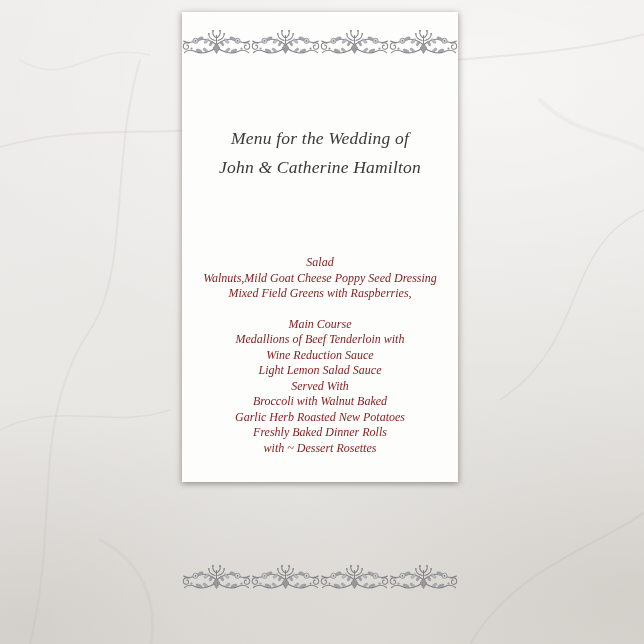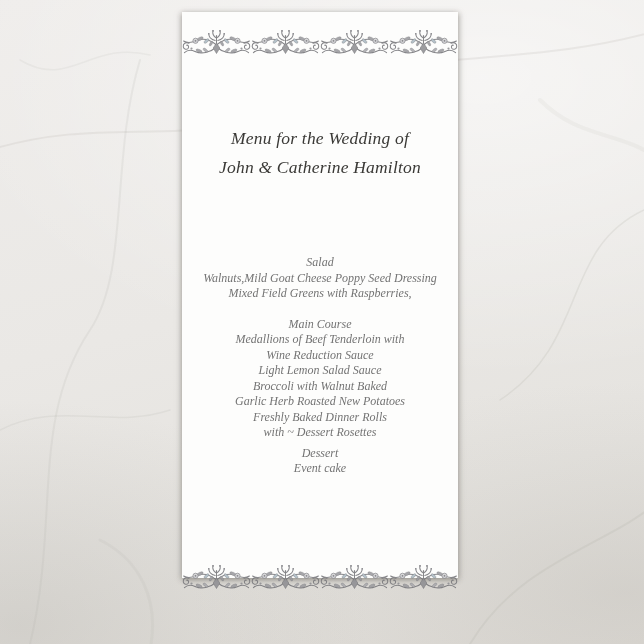--- a/index.html
+++ b/index.html
@@ -13,21 +13,21 @@
     background:
       radial-gradient(900px 500px at 75% 12%, rgba(255,255,255,.55), rgba(255,255,255,0) 60%),
       radial-gradient(500px 320px at 3% 97%, rgba(168,165,158,.30), rgba(168,165,158,0) 70%),
       radial-gradient(620px 300px at 97% 92%, rgba(172,169,162,.26), rgba(172,169,162,0) 70%),
       linear-gradient(165deg,#efedeb 0%,#eae8e5 45%,#e5e3df 75%,#dfdcd7 100%);
   }
   .veins{position:absolute;inset:0;}
   .vein{fill:none;stroke:#b0ada6;stroke-linecap:round;}
   
   .card{
-    position:absolute;left:182px;top:12px;width:276px;height:566px;
+    position:absolute;left:182px;top:12px;width:276px;height:470px;
     background:#fdfdfc;
     box-shadow:0 2px 5px rgba(115,112,105,.45), 2px 1px 6px rgba(140,137,130,.28), -2px 1px 6px rgba(140,137,130,.25);
   }
   .ornament{position:absolute;left:0;display:block;opacity:.88;}
   .ornament.top{top:16px;}
   .ornament.bottom{top:551px;}
   
   .vine,.spiral{fill:none;stroke:#76767a;stroke-width:1.05;stroke-linecap:round;}
   .leaf{fill:#9b9b9f;stroke:#76767a;stroke-width:.4;}
   .leaf.accent{fill:#aab9c2;}
@@ -38,21 +38,21 @@
   .crownfill{fill:#8f8f93;stroke:#6e6e72;stroke-width:.6;}
   
   .title-block{
     position:absolute;top:112px;left:0;width:100%;
     text-align:center;font-style:italic;font-size:17.5px;line-height:29px;
     color:#3a3936;letter-spacing:.2px;
   }
   .menu-body{
     position:absolute;top:243px;left:0;width:100%;
     text-align:center;font-style:italic;font-size:12px;line-height:15.5px;
-    color:#737373;
+    color:#7f1d1d;
   }
   .menu-section.gap-lg{margin-bottom:15px;}
   .menu-section.gap-sm{margin-bottom:5px;}
 </style>
 </head>
 <body>
 
 <div class="scene">
 
   <svg class="veins" width="644" height="644" viewBox="0 0 644 644">
@@ -118,30 +118,27 @@
         <div>Salad</div>
         <div>Walnuts,Mild Goat Cheese Poppy Seed Dressing</div>
         <div>Mixed Field Greens with Raspberries,</div>
       </div>
 
       <div class="menu-section gap-sm">
         <div>Main Course</div>
         <div>Medallions of Beef Tenderloin with</div>
         <div>Wine Reduction Sauce</div>
         <div>Light Lemon Salad Sauce</div>
+        <div>Served With</div>
         <div>Broccoli with Walnut Baked</div>
         <div>Garlic Herb Roasted New Potatoes</div>
         <div>Freshly Baked Dinner Rolls</div>
         <div>with ~ Dessert Rosettes</div>
       </div>
 
-      <div class="menu-section">
-        <div>Dessert</div>
-        <div>Event cake</div>
-      </div>
 
     </div>
 
     <svg class="ornament bottom" width="276" height="30" viewBox="0 0 276 28">
       <use href="#fl-band"></use>
     </svg>
 
   </div>
 </div>
 

